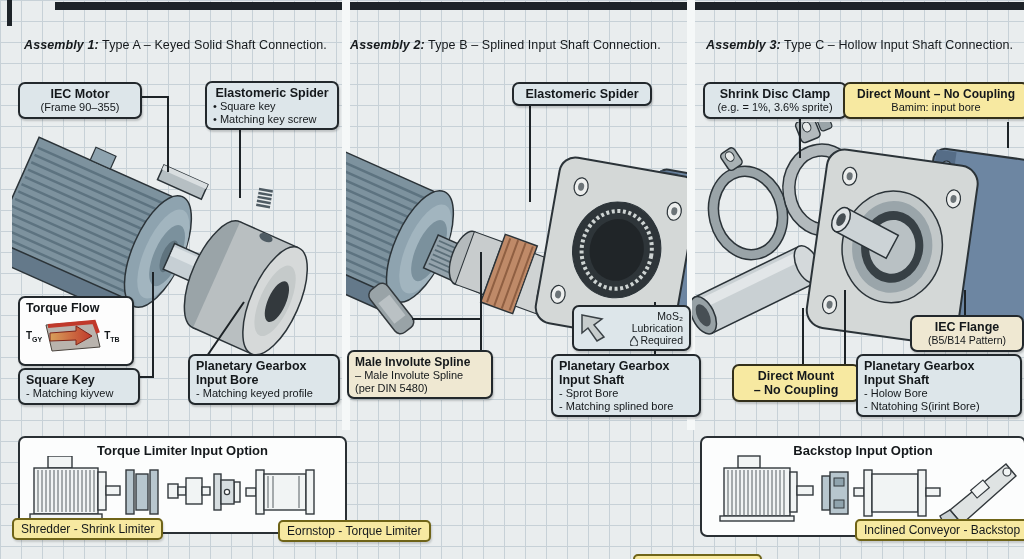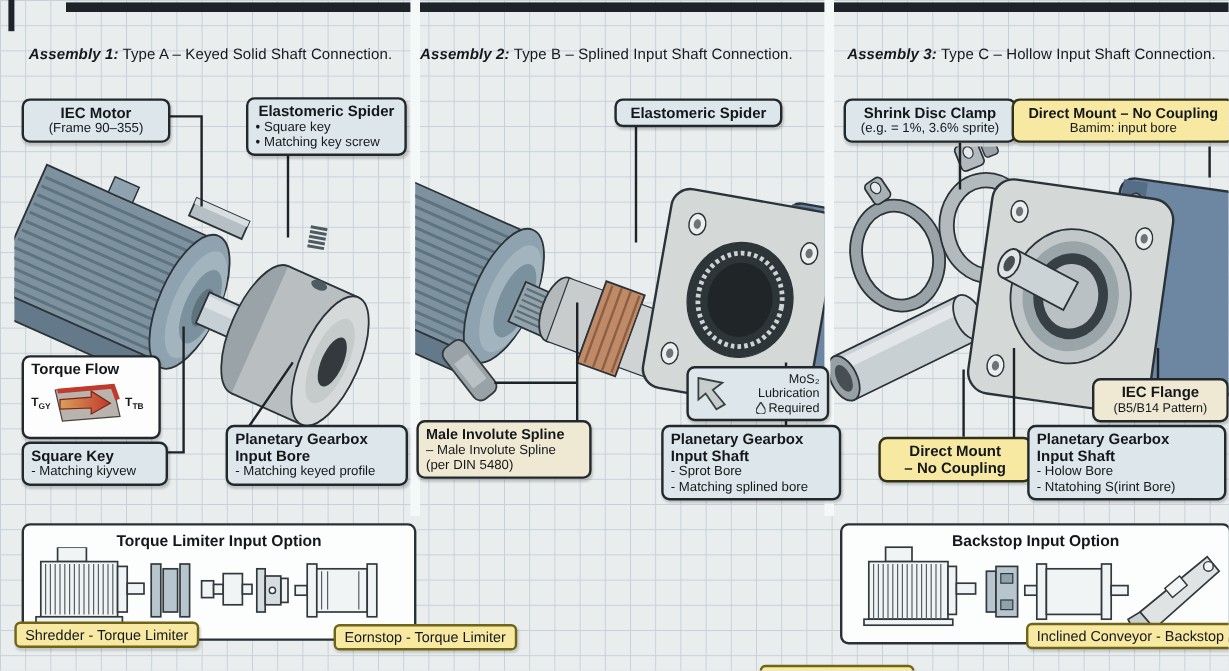--- a/index.html
+++ b/index.html
@@ -341,18 +341,18 @@
       <rect x="132" y="46" width="10" height="8" fill="#8fa3ad" stroke="#32383c" stroke-width="1"></rect>
       <g>
         <polygon points="248,56 304,10 314,22 260,70" fill="#dfe3e3" stroke="#32383c" stroke-width="1.4"></polygon>
         <circle cx="305" cy="18" r="4" fill="#f1f4f4" stroke="#32383c" stroke-width="1.2"></circle>
         <polygon points="248,56 260,70 244,74 238,62" fill="#c9d0d3" stroke="#32383c" stroke-width="1.4"></polygon>
         <rect x="270" y="30" width="16" height="10" fill="#f1f4f4" stroke="#32383c" stroke-width="1.2" transform="rotate(-40 278 35)"></rect>
       </g>
     </svg>
   </div>
 
-  <div class="tag" style="left:12px;top:518px;">Shredder - Torque Limiter</div>
+  <div class="tag" style="left:12px;top:518px;">Shredder - Shrink Limiter</div>
   <div class="tag" style="left:278px;top:520px;">Eornstop - Torque Limiter</div>
   <div class="tag" style="left:633px;top:519px;margin-top:35px;">Backstop - Conveyor</div>
   <div class="tag" style="left:855px;top:519px;">Inclined Conveyor - Backstop</div>
 
 </div>
 
 </body></html>

